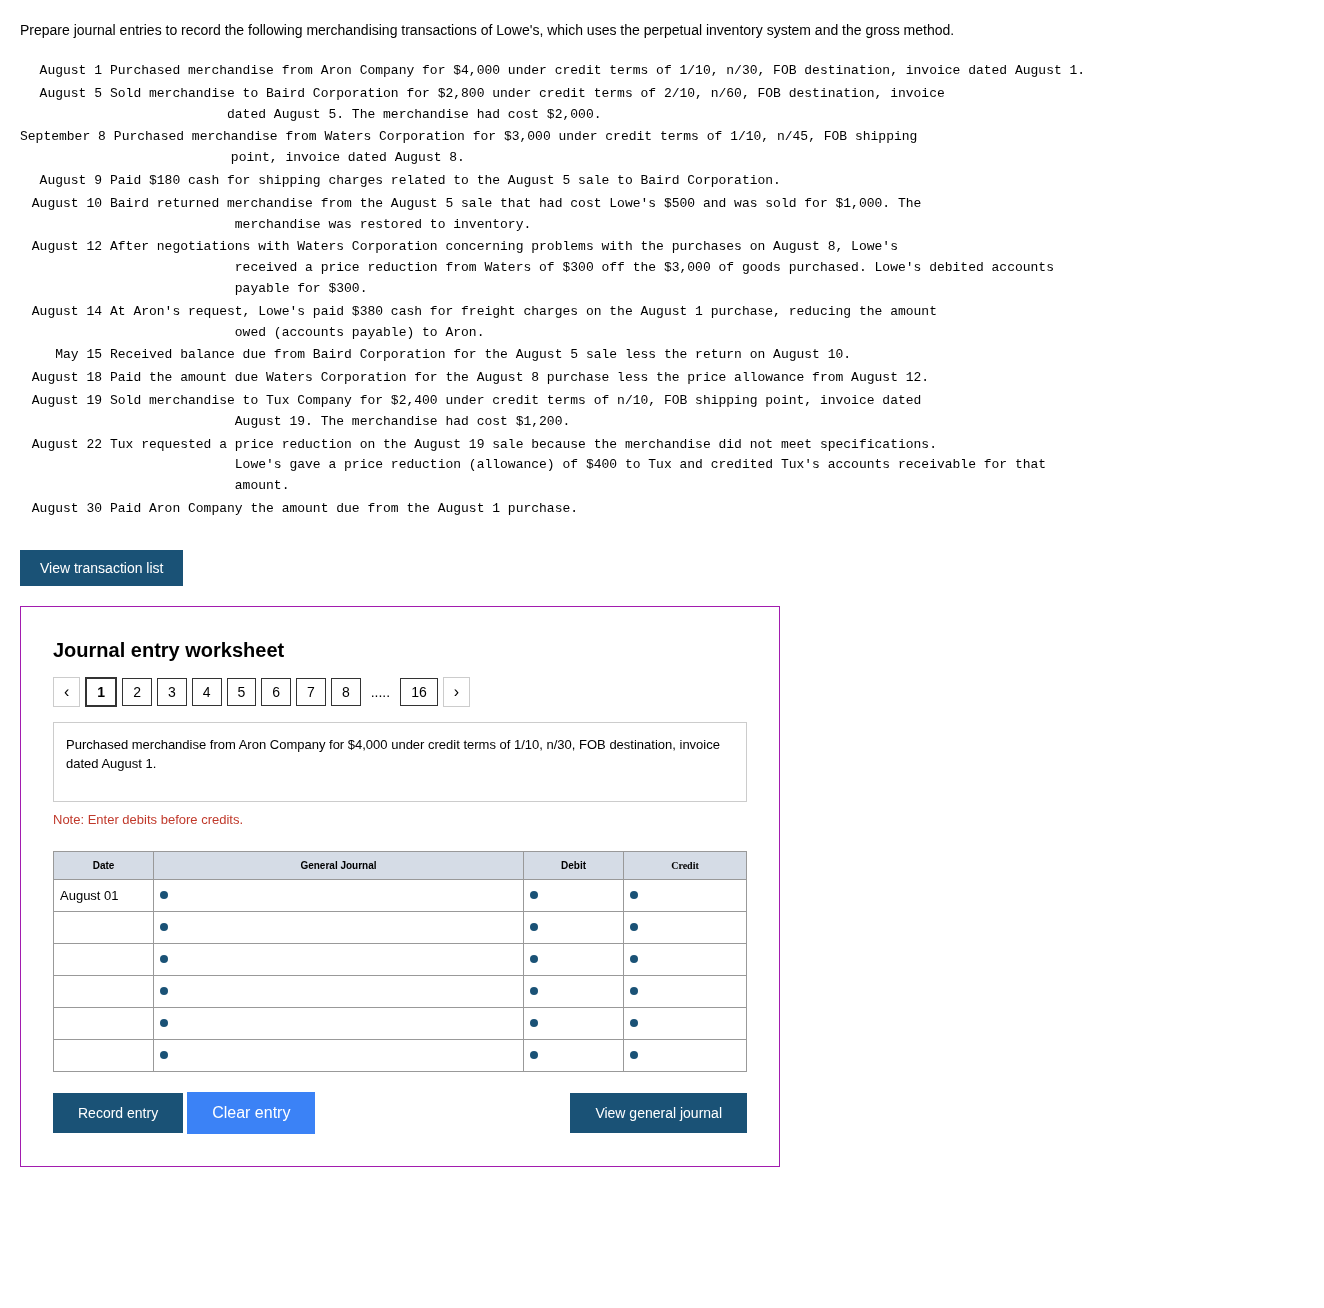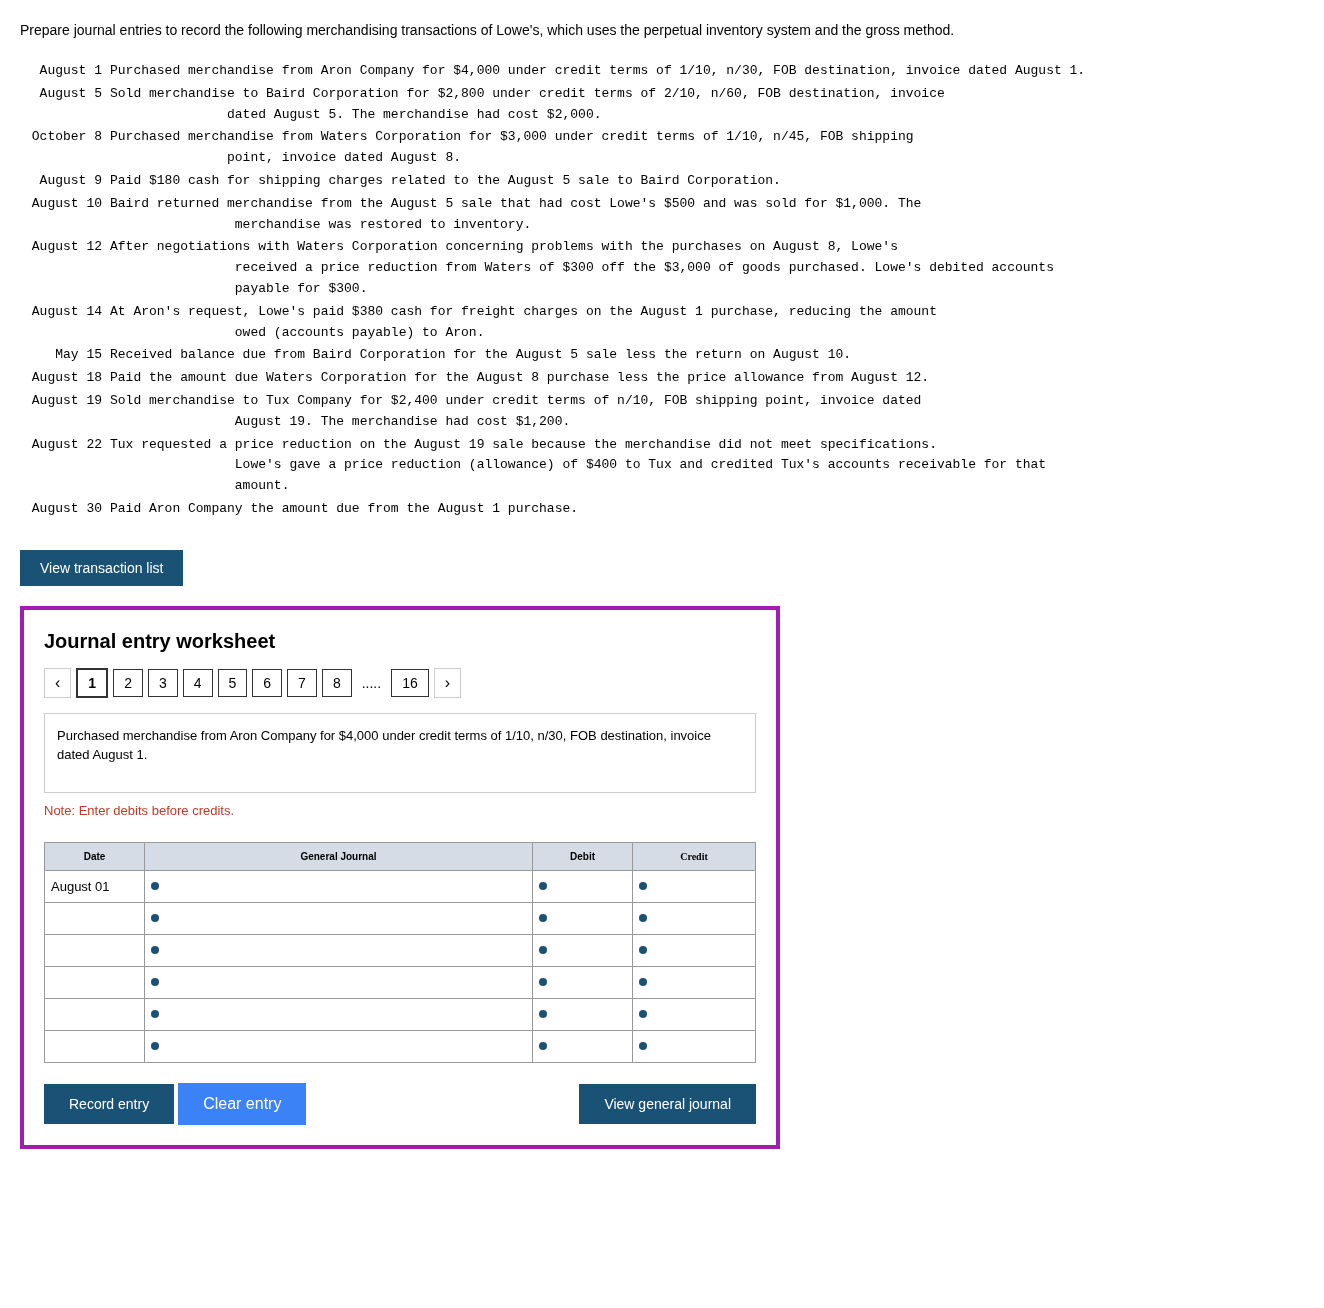--- a/index.html
+++ b/index.html
@@ -41,22 +41,22 @@
       border: none;
       padding: 10px 20px;
       cursor: pointer;
       font-size: 14px;
       margin-bottom: 20px;
       display: inline-block;
       text-align: right;
     }
 
     .worksheet-container {
-      border: 4px solid #a21caf;
-      padding: 20px;
+      border: 1px solid #a21caf;
+      padding: 32px;
       max-width: 760px;
     }
     .worksheet-title {
       font-size: 20px;
       font-weight: bold;
       margin-bottom: 15px;
     }
     .page-nav {
       display: flex;
       align-items: center;
@@ -195,21 +195,21 @@
 <div class="transactions-list">
   <div class="transaction-item">
     <span class="transaction-date">August 1</span>
     <span class="transaction-desc">Purchased merchandise from Aron Company for $4,000 under credit terms of 1/10, n/30, FOB destination, invoice dated August 1.</span>
   </div>
   <div class="transaction-item">
     <span class="transaction-date">August 5</span>
     <span class="transaction-desc">Sold merchandise to Baird Corporation for $2,800 under credit terms of 2/10, n/60, FOB destination, invoice<br>&nbsp;&nbsp;&nbsp;&nbsp;&nbsp;&nbsp;&nbsp;&nbsp;&nbsp;&nbsp;&nbsp;&nbsp;&nbsp;&nbsp;&nbsp;dated August 5. The merchandise had cost $2,000.</span>
   </div>
   <div class="transaction-item">
-    <span class="transaction-date">October 8</span>
+    <span class="transaction-date">September 8</span>
     <span class="transaction-desc">Purchased merchandise from Waters Corporation for $3,000 under credit terms of 1/10, n/45, FOB shipping<br>&nbsp;&nbsp;&nbsp;&nbsp;&nbsp;&nbsp;&nbsp;&nbsp;&nbsp;&nbsp;&nbsp;&nbsp;&nbsp;&nbsp;&nbsp;point, invoice dated August 8.</span>
   </div>
   <div class="transaction-item">
     <span class="transaction-date">August 9</span>
     <span class="transaction-desc">Paid $180 cash for shipping charges related to the August 5 sale to Baird Corporation.</span>
   </div>
   <div class="transaction-item">
     <span class="transaction-date">August 10</span>
     <span class="transaction-desc">Baird returned merchandise from the August 5 sale that had cost Lowe's $500 and was sold for $1,000. The<br>&nbsp;&nbsp;&nbsp;&nbsp;&nbsp;&nbsp;&nbsp;&nbsp;&nbsp;&nbsp;&nbsp;&nbsp;&nbsp;&nbsp;&nbsp;&nbsp;merchandise was restored to inventory.</span>
   </div>

